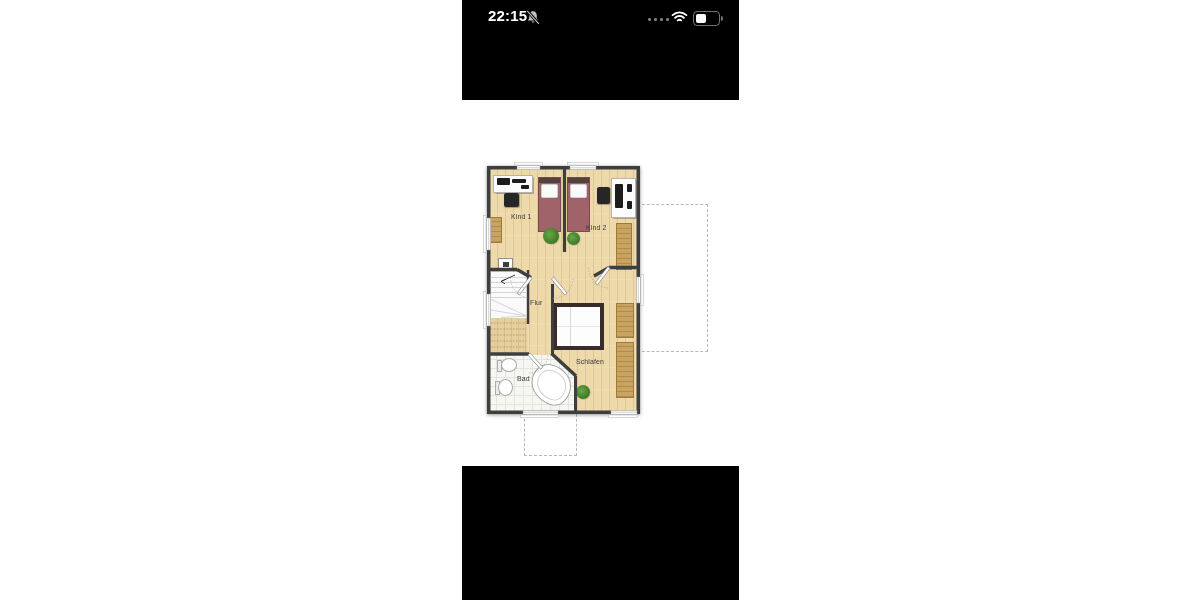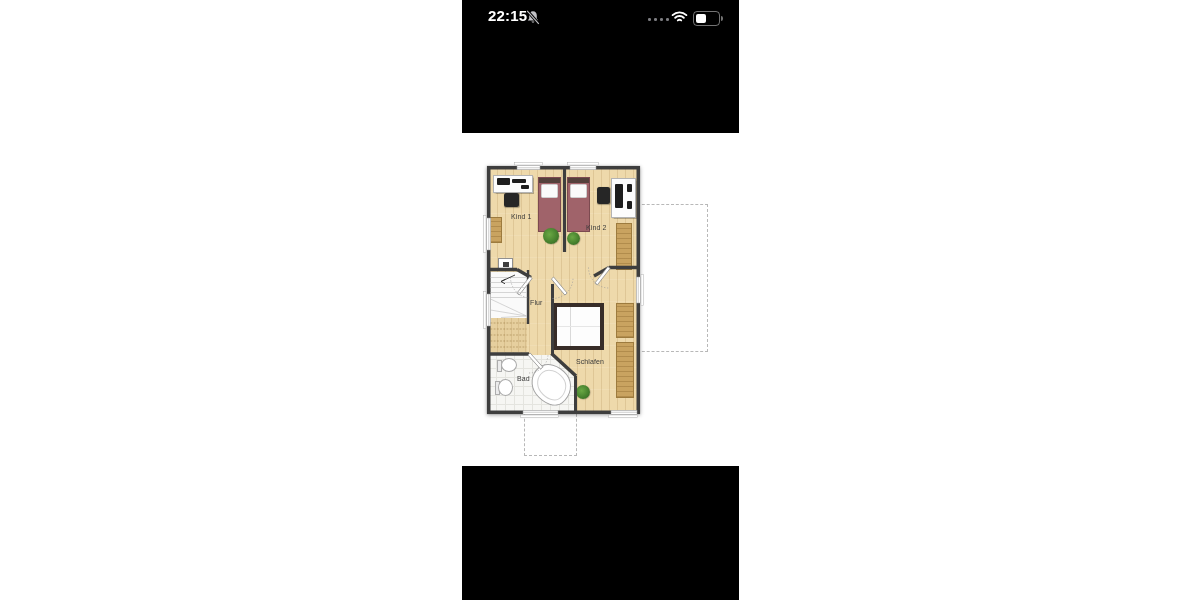--- a/index.html
+++ b/index.html
@@ -4,21 +4,21 @@
 <style>
   html,body{margin:0;padding:0;}
   body{
     width:1200px;height:600px;background:#ffffff;overflow:hidden;
     font-family:"Liberation Sans",sans-serif;position:relative;
   }
   .abs{position:absolute;}
   
   .phone{left:462px;top:0;width:277px;height:600px;background:#ffffff;}
   .bar-black{left:0;width:277px;background:#000;}
-  .bar-top{top:0;height:133px;}
+  .bar-top{top:0;height:100px;}
   .bar-bottom{top:466px;height:134px;}
   
   .time{left:26px;top:7px;color:#fff;font-size:15px;font-weight:bold;letter-spacing:.2px;}
   .bell{left:64px;top:10px;width:14px;height:15px;}
   .sig-dots{left:186px;top:18px;display:flex;gap:3.5px;}
   .sig-dots i{width:2.6px;height:2.6px;border-radius:50%;background:#7d7d82;display:block;}
   .wifi{left:209px;top:11px;width:17px;height:12px;}
   .batt{left:231px;top:11px;width:25px;height:12.5px;border:1px solid rgba(255,255,255,.45);
         border-radius:4px;}
   .batt .lvl{position:absolute;left:1.5px;top:1.5px;bottom:1.5px;width:40%;background:#fff;border-radius:2px;}

